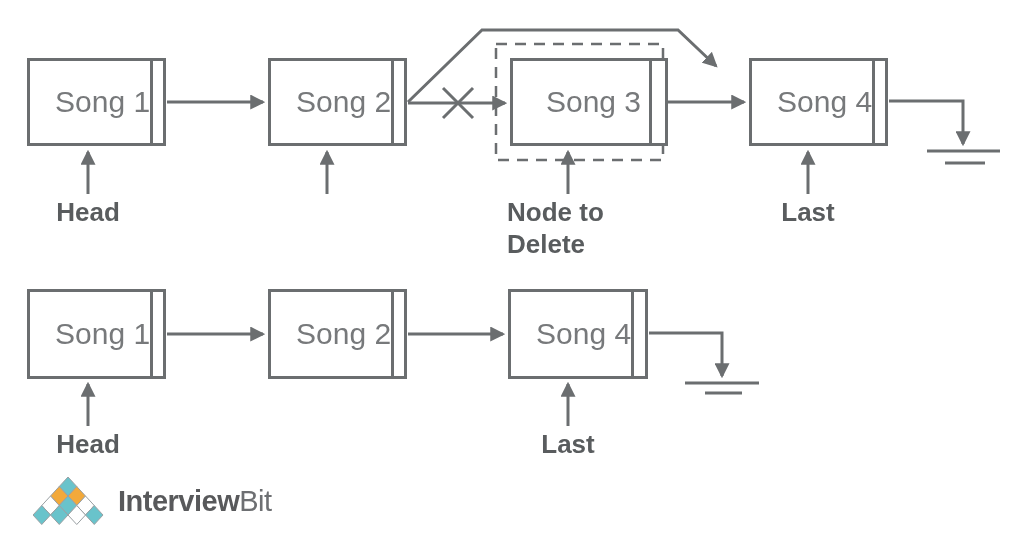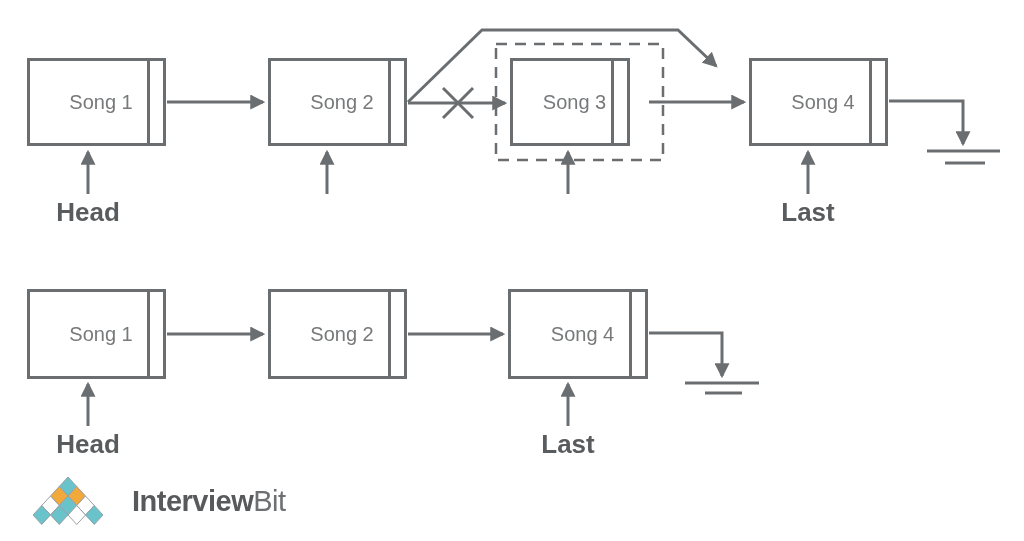--- a/index.html
+++ b/index.html
@@ -28,21 +28,21 @@
   .node{
     position:absolute;
     border:3px solid var(--line);
     background:var(--bg);
     display:flex;
     align-items:stretch;
   }
   .node-label{
     flex:1;
     display:flex;align-items:center;justify-content:center;
-    font-size:20px;
+    font-size:30px;
     color:var(--nodeText);
     white-space:nowrap;
     padding-left:25px;
   }
   .node-pointer{
     width:16px;
     border-left:3px solid var(--line);
   }
   .ptr-label{
     position:absolute;
@@ -60,21 +60,21 @@
     position:absolute;
     left:33px;top:477px;
     display:flex;align-items:center;
   }
   .logo-mark{display:block;}
   .logo-mark .dm{stroke:#9aa0a3;stroke-width:1;}
   .d-teal{fill:var(--logoTeal);}
   .d-orange{fill:var(--logoOrange);}
   .d-white{fill:#ffffff;}
   .logo-text{
-    margin-left:28px;
+    margin-left:14px;
     font-size:29px;
     letter-spacing:-0.5px;
     color:var(--logoText);
     white-space:nowrap;
   }
   .logo-text .primary{font-weight:700;}
   .logo-text .secondary{font-weight:400;color:#6d6f72;}
 </style>
 </head>
 <body>
@@ -119,30 +119,31 @@
   </svg>
 
   <div class="node" style="left:27px;top:58px;width:139px;height:88px">
     <span class="node-label">Song 1</span>
     <span class="node-pointer"></span>
   </div>
   <div class="node" style="left:268px;top:58px;width:139px;height:88px">
     <span class="node-label">Song 2</span>
     <span class="node-pointer"></span>
   </div>
-  <div class="node" style="left:510px;top:58px;width:120px;height:88px">
+  <div class="node" style="left:510px;top:58px;width:158px;height:88px">
     <span class="node-label">Song 3</span>
     <span class="node-pointer"></span>
   </div>
   <div class="node" style="left:749px;top:58px;width:139px;height:88px">
     <span class="node-label">Song 4</span>
     <span class="node-pointer"></span>
   </div>
 
   <div class="ptr-label" style="left:88px;top:196px">Head</div>
+  <div class="ptr-label wrap" style="left:568px;top:196px">Node to Delete</div>
   <div class="ptr-label" style="left:808px;top:196px">Last</div>
 
   <div class="node" style="left:27px;top:289px;width:139px;height:90px">
     <span class="node-label">Song 1</span>
     <span class="node-pointer"></span>
   </div>
   <div class="node" style="left:268px;top:289px;width:139px;height:90px">
     <span class="node-label">Song 2</span>
     <span class="node-pointer"></span>
   </div>

